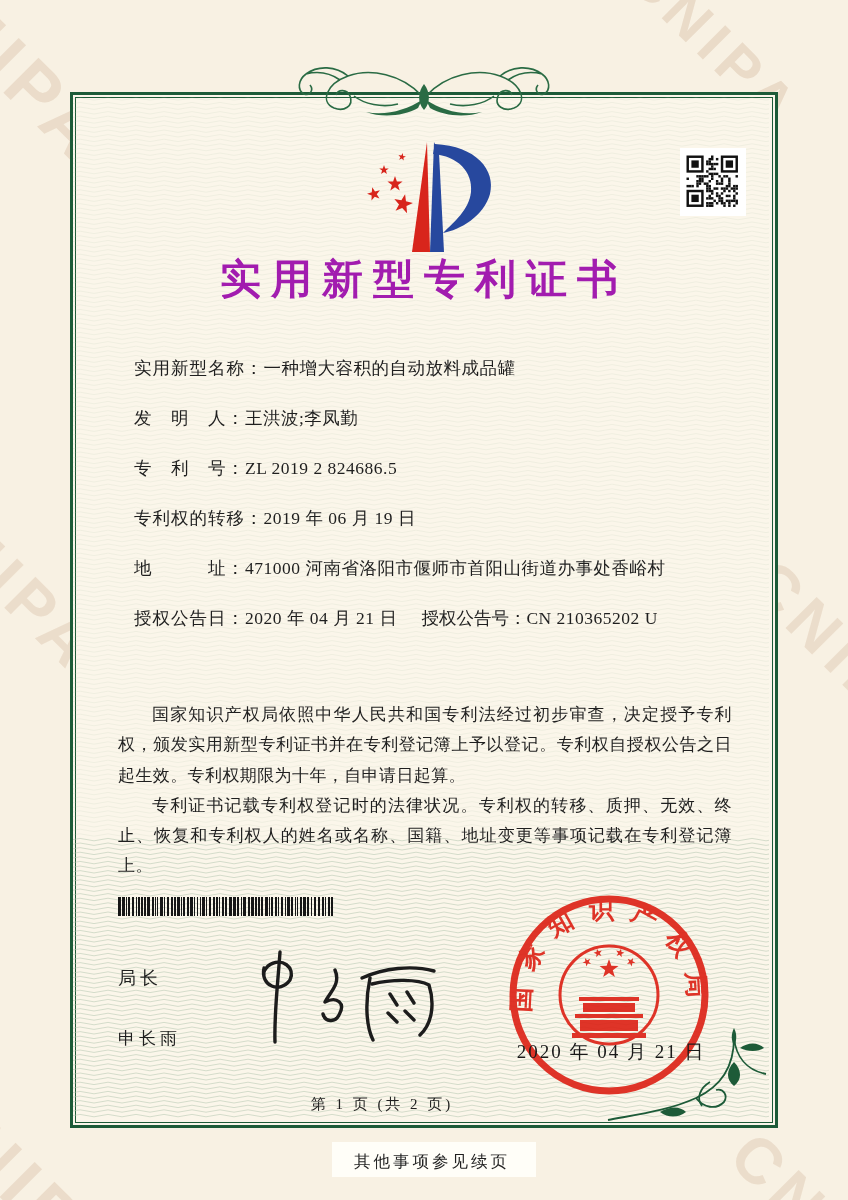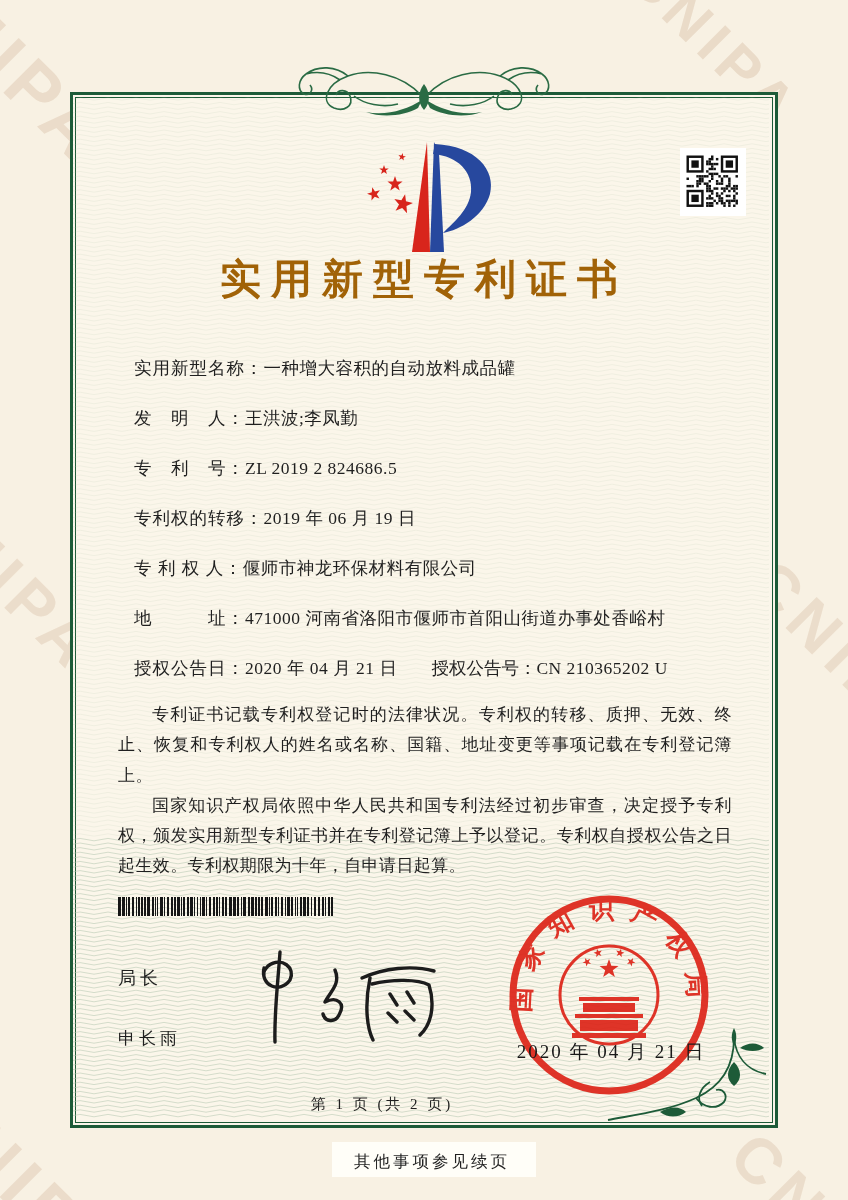--- a/index.html
+++ b/index.html
@@ -26,28 +26,28 @@
   }
   #waves{position:absolute; left:73px; top:95px; z-index:3;}
   .content{position:absolute; left:0; top:0; width:848px; height:1200px; z-index:4;}
   
   .cert-no{position:absolute; left:118px; top:146px; font-size:17px; letter-spacing:4px;}
   #logo{position:absolute; left:348px; top:140px;}
   .qr{position:absolute; left:680px; top:148px; width:66px; height:68px; background:#fff;
       display:flex; align-items:center; justify-content:center;}
   .title{
     position:absolute; left:0; top:252px; width:848px; text-align:center;
-    font-size:41px; font-weight:700; letter-spacing:10px; color:#a16207;
+    font-size:41px; font-weight:700; letter-spacing:10px; color:#a21caf;
   }
   
   .fields{position:absolute; left:118px; top:358px; width:612px; font-size:17.5px;}
   .frow{margin-bottom:28.5px; line-height:21.5px; white-space:nowrap;}
   .flabel{display:inline-block; letter-spacing:1px;margin-left:16px;}
   .fvalue{letter-spacing:0.5px;}
-  .fpair2{margin-left:34px;}
+  .fpair2{margin-left:24px;}
   
   .legal{
     position:absolute; left:118px; top:700px; width:614px;
     font-size:17px; line-height:1.78; letter-spacing:0.4px; text-align:justify;
   }
   .legal p{margin:0; text-indent:2em;}
   
   #barcode{position:absolute; left:118px; top:897px;}
   .officer-title{position:absolute; left:118px; top:966px; font-size:18px; letter-spacing:4px;
       font-family:"Liberation Sans","DejaVu Sans",sans-serif;}
@@ -494,33 +494,30 @@
       <div class="frow">
         <span class="flabel">发　明　人：</span><span class="fvalue">王洪波;李凤勤</span>
       </div>
       <div class="frow">
         <span class="flabel">专　利　号：</span><span class="fvalue">ZL 2019 2 824686.5</span>
       </div>
       <div class="frow">
         <span class="flabel">专利权的转移：</span><span class="fvalue">2019 年 06 月 19 日</span>
       </div>
       <div class="frow">
-        <span class="flabel">专 利 权 人：</span><span class="fvalue">偃师市神龙环保材料有限公司</span>
-      </div>
-      <div class="frow">
         <span class="flabel">地　　　址：</span><span class="fvalue">471000 河南省洛阳市偃师市首阳山街道办事处香峪村</span>
       </div>
       <div class="frow">
         <span class="flabel">授权公告日：</span><span class="fvalue">2020 年 04 月 21 日</span><span class="fpair2">授权公告号：</span><span class="fvalue">CN 210365202 U</span>
       </div>
     </div>
 
     <div class="legal">
+      <p>国家知识产权局依照中华人民共和国专利法经过初步审查，决定授予专利权，颁发实用新型专利证书并在专利登记簿上予以登记。专利权自授权公告之日起生效。专利权期限为十年，自申请日起算。</p>
       <p>专利证书记载专利权登记时的法律状况。专利权的转移、质押、无效、终止、恢复和专利权人的姓名或名称、国籍、地址变更等事项记载在专利登记簿上。</p>
-      <p>国家知识产权局依照中华人民共和国专利法经过初步审查，决定授予专利权，颁发实用新型专利证书并在专利登记簿上予以登记。专利权自授权公告之日起生效。专利权期限为十年，自申请日起算。</p>
     </div>
 
     <svg id="barcode" width="220" height="19" viewBox="0 0 220 19">
         <rect x="0" y="0" width="3" height="19" fill="#161616"></rect>
         <rect x="4" y="0" width="3" height="19" fill="#161616"></rect>
         <rect x="8" y="0" width="1" height="19" fill="#161616"></rect>
         <rect x="10" y="0" width="2" height="19" fill="#161616"></rect>
         <rect x="14" y="0" width="2" height="19" fill="#161616"></rect>
         <rect x="18" y="0" width="1" height="19" fill="#161616"></rect>
         <rect x="20" y="0" width="2" height="19" fill="#161616"></rect>

